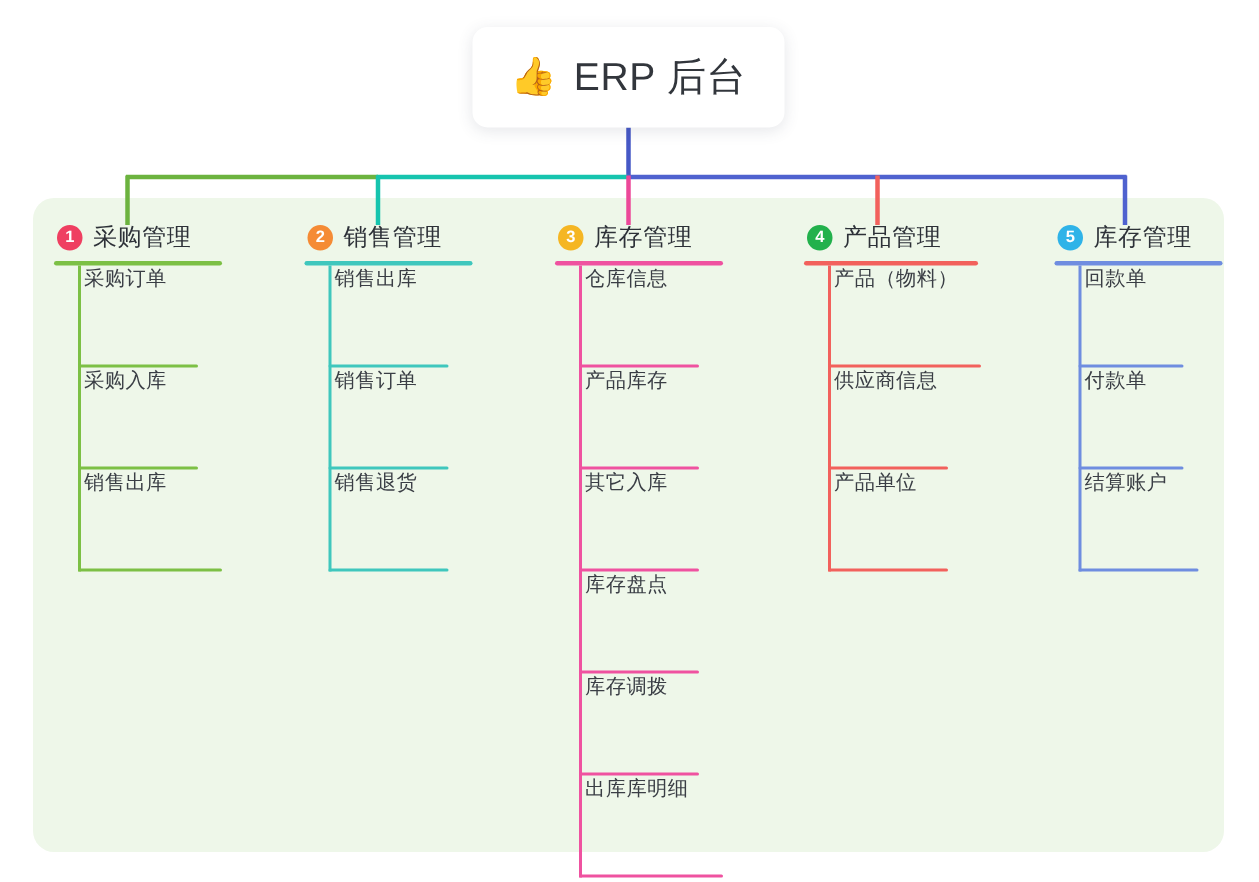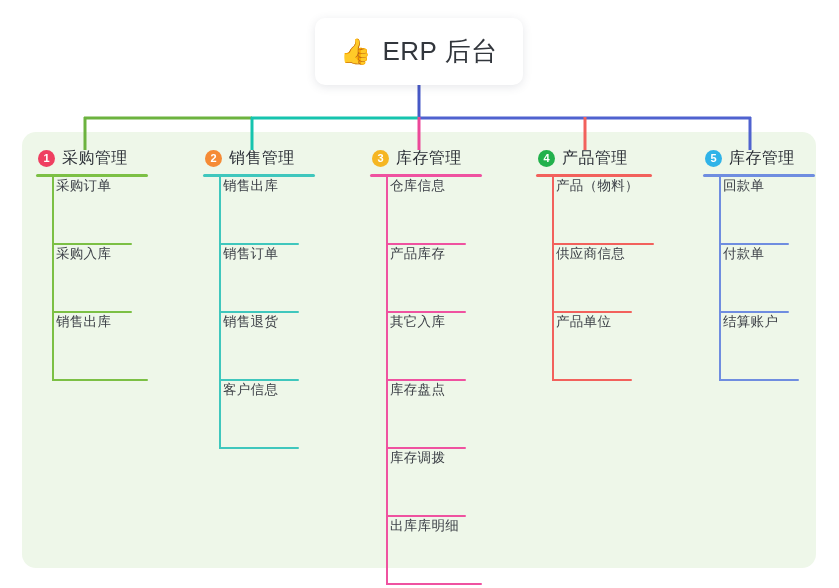--- a/index.html
+++ b/index.html
@@ -205,24 +205,20 @@
             <div class="leaf-underline" style="background: rgb(63, 199, 189); width: 80px;"></div>
           </div>
           <div class="leaf">
             <span class="leaf-label">销售订单</span>
             <div class="leaf-underline" style="background: rgb(63, 199, 189); width: 80px;"></div>
           </div>
           <div class="leaf">
             <span class="leaf-label">销售退货</span>
             <div class="leaf-underline" style="background: rgb(63, 199, 189); width: 80px;"></div>
           </div>
-          <div class="leaf">
-            <span class="leaf-label">客户信息</span>
-            <div class="leaf-underline" style="background: rgb(63, 199, 189); width: 80px;"></div>
-          </div>
         </div>
       </div>
       <div class="branch" style="left: 370px;">
         <div class="branch-header">
           <span class="badge" style="background: rgb(245, 182, 35);">3</span>
           <span class="branch-title">库存管理</span>
         </div>
         <div class="branch-underline" style="background: rgb(239, 82, 160); width: 112px;"></div>
         <div class="leaf-list">
           <div class="spine" style="background: rgb(239, 82, 160);"></div>

